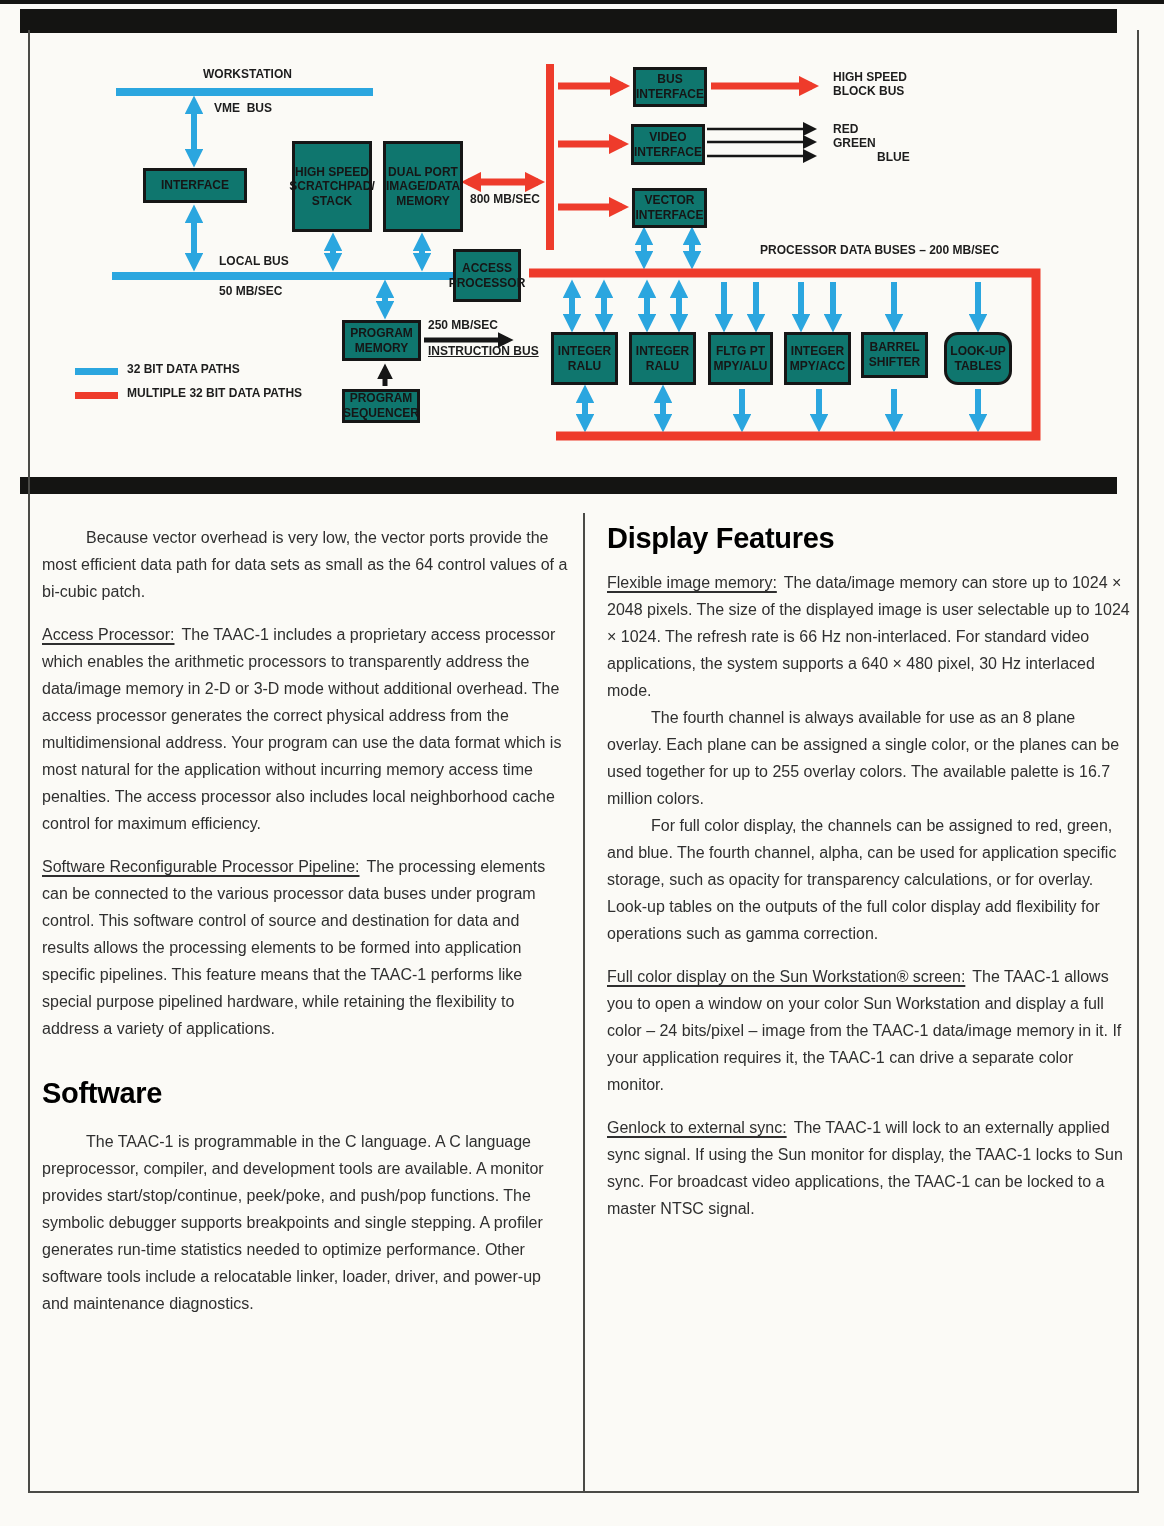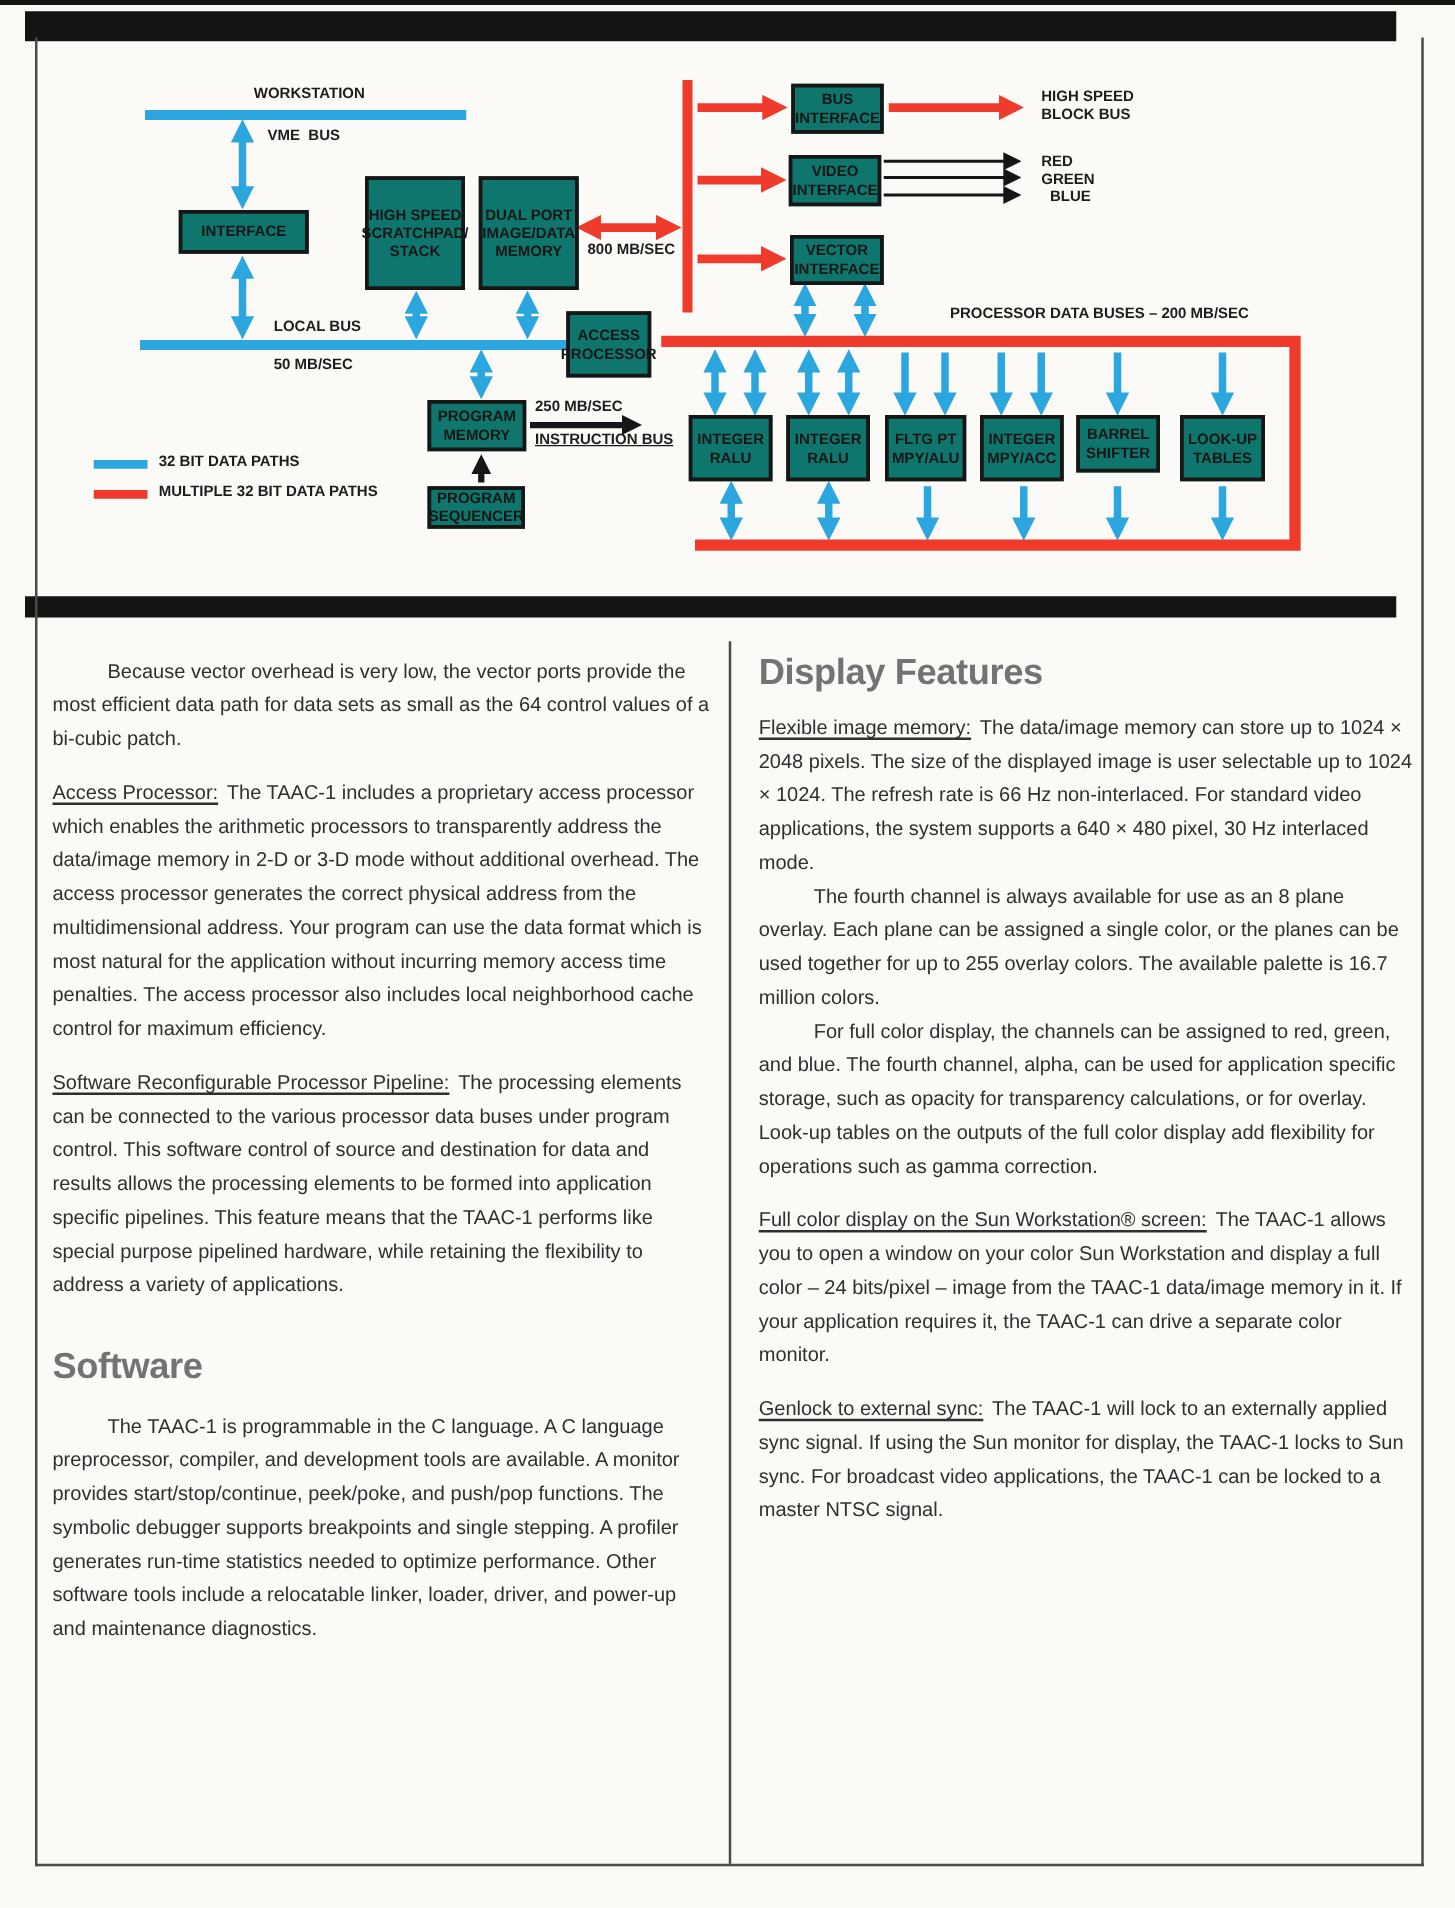--- a/index.html
+++ b/index.html
@@ -12,21 +12,21 @@
         display:flex;align-items:center;justify-content:center;text-align:center;
         font-size:12px;line-height:1.22;font-weight:bold;color:#161616;white-space:pre-line;padding:2px;}
   .dlabel{position:absolute;font-size:12px;font-weight:bold;color:#1d1d1d;white-space:pre;line-height:14px;}
   .pre{white-space:pre-line;}
   
   .col{position:absolute;}
   .para{font-size:16px;line-height:27px;margin:0 0 16px 0;color:#2f2f2f;}
   .para.cont{margin-bottom:0;}
   .indent{text-indent:44px;}
   .lead{text-decoration:underline;text-decoration-thickness:2px;text-underline-offset:3px;margin-right:7px;}
-  h2{font-size:29px;line-height:34px;font-weight:bold;color:#737373;margin:34px 0 18px 0;letter-spacing:-0.3px;}
+  h2{font-size:29px;line-height:34px;font-weight:bold;color:#000000;margin:34px 0 18px 0;letter-spacing:-0.3px;}
   h2.first{margin-top:0;margin-bottom:14px;}
 </style>
 </head>
 <body>
 
 <div class="sheet">
 
   <div class="rule" style="left:0;top:0;width:1164px;height:4px;"></div>
   <div class="rule" style="left:20px;top:9px;width:1097px;height:24px;"></div>
   <div class="rule" style="left:20px;top:477px;width:1097px;height:17px;"></div>
@@ -122,33 +122,33 @@
   <div class="dbox" style="left:551px;top:332px;width:67px;height:53px;">INTEGER
 RALU</div>
   <div class="dbox" style="left:629px;top:332px;width:67px;height:53px;">INTEGER
 RALU</div>
   <div class="dbox" style="left:708px;top:332px;width:65px;height:53px;">FLTG PT
 MPY/ALU</div>
   <div class="dbox" style="left:784px;top:332px;width:67px;height:53px;">INTEGER
 MPY/ACC</div>
   <div class="dbox" style="left:861px;top:332px;width:67px;height:46px;">BARREL
 SHIFTER</div>
-  <div class="dbox" style="left:944px;top:332px;width:68px;height:53px;">LOOK-UP
+  <div class="dbox" style="left:944px;top:332px;width:68px;height:53px;border-radius:14px;">LOOK-UP
 TABLES</div>
 
   <div class="dlabel" style="left:203px;top:67px;">WORKSTATION</div>
   <div class="dlabel" style="left:214px;top:101px;">VME  BUS</div>
   <div class="dlabel" style="left:219px;top:254px;">LOCAL BUS</div>
   <div class="dlabel" style="left:219px;top:284px;">50 MB/SEC</div>
   <div class="dlabel" style="left:470px;top:192px;">800 MB/SEC</div>
   <div class="dlabel pre" style="left:833px;top:70px;">HIGH SPEED
 BLOCK BUS</div>
   <div class="dlabel" style="left:833px;top:122px;">RED</div>
   <div class="dlabel" style="left:833px;top:136px;">GREEN</div>
-  <div class="dlabel" style="left:796px;top:150px;padding-left:44px;">BLUE</div>
+  <div class="dlabel" style="left:833px;top:150px;padding-left:44px;">BLUE</div>
   <div class="dlabel" style="left:760px;top:243px;">PROCESSOR DATA BUSES – 200 MB/SEC</div>
   <div class="dlabel" style="left:428px;top:318px;">250 MB/SEC</div>
   <div class="dlabel" style="left:428px;top:344px;text-decoration:underline;">INSTRUCTION BUS</div>
   <div class="dlabel" style="left:127px;top:362px;">32 BIT DATA PATHS</div>
   <div class="dlabel" style="left:127px;top:386px;">MULTIPLE 32 BIT DATA PATHS</div>
 
   <div class="col" style="left:42px;top:524px;width:528px;">
     <p class="para indent">Because vector overhead is very low, the vector ports provide the most efficient data path for data sets as small as the 64 control values of a bi-cubic patch.</p>
     <p class="para"><span class="lead">Access Processor:</span><span>The TAAC-1 includes a proprietary access processor which enables the arithmetic processors to transparently address the data/image memory in 2-D or 3-D mode without additional overhead. The access processor generates the correct physical address from the multidimensional address. Your program can use the data format which is most natural for the application without incurring memory access time penalties. The access processor also includes local neighborhood cache control for maximum efficiency.</span></p>
     <p class="para"><span class="lead">Software Reconfigurable Processor Pipeline:</span><span>The processing elements can be connected to the various processor data buses under program control. This software control of source and destination for data and results allows the processing elements to be formed into application specific pipelines. This feature means that the TAAC-1 performs like special purpose pipelined hardware, while retaining the flexibility to address a variety of applications.</span></p>

